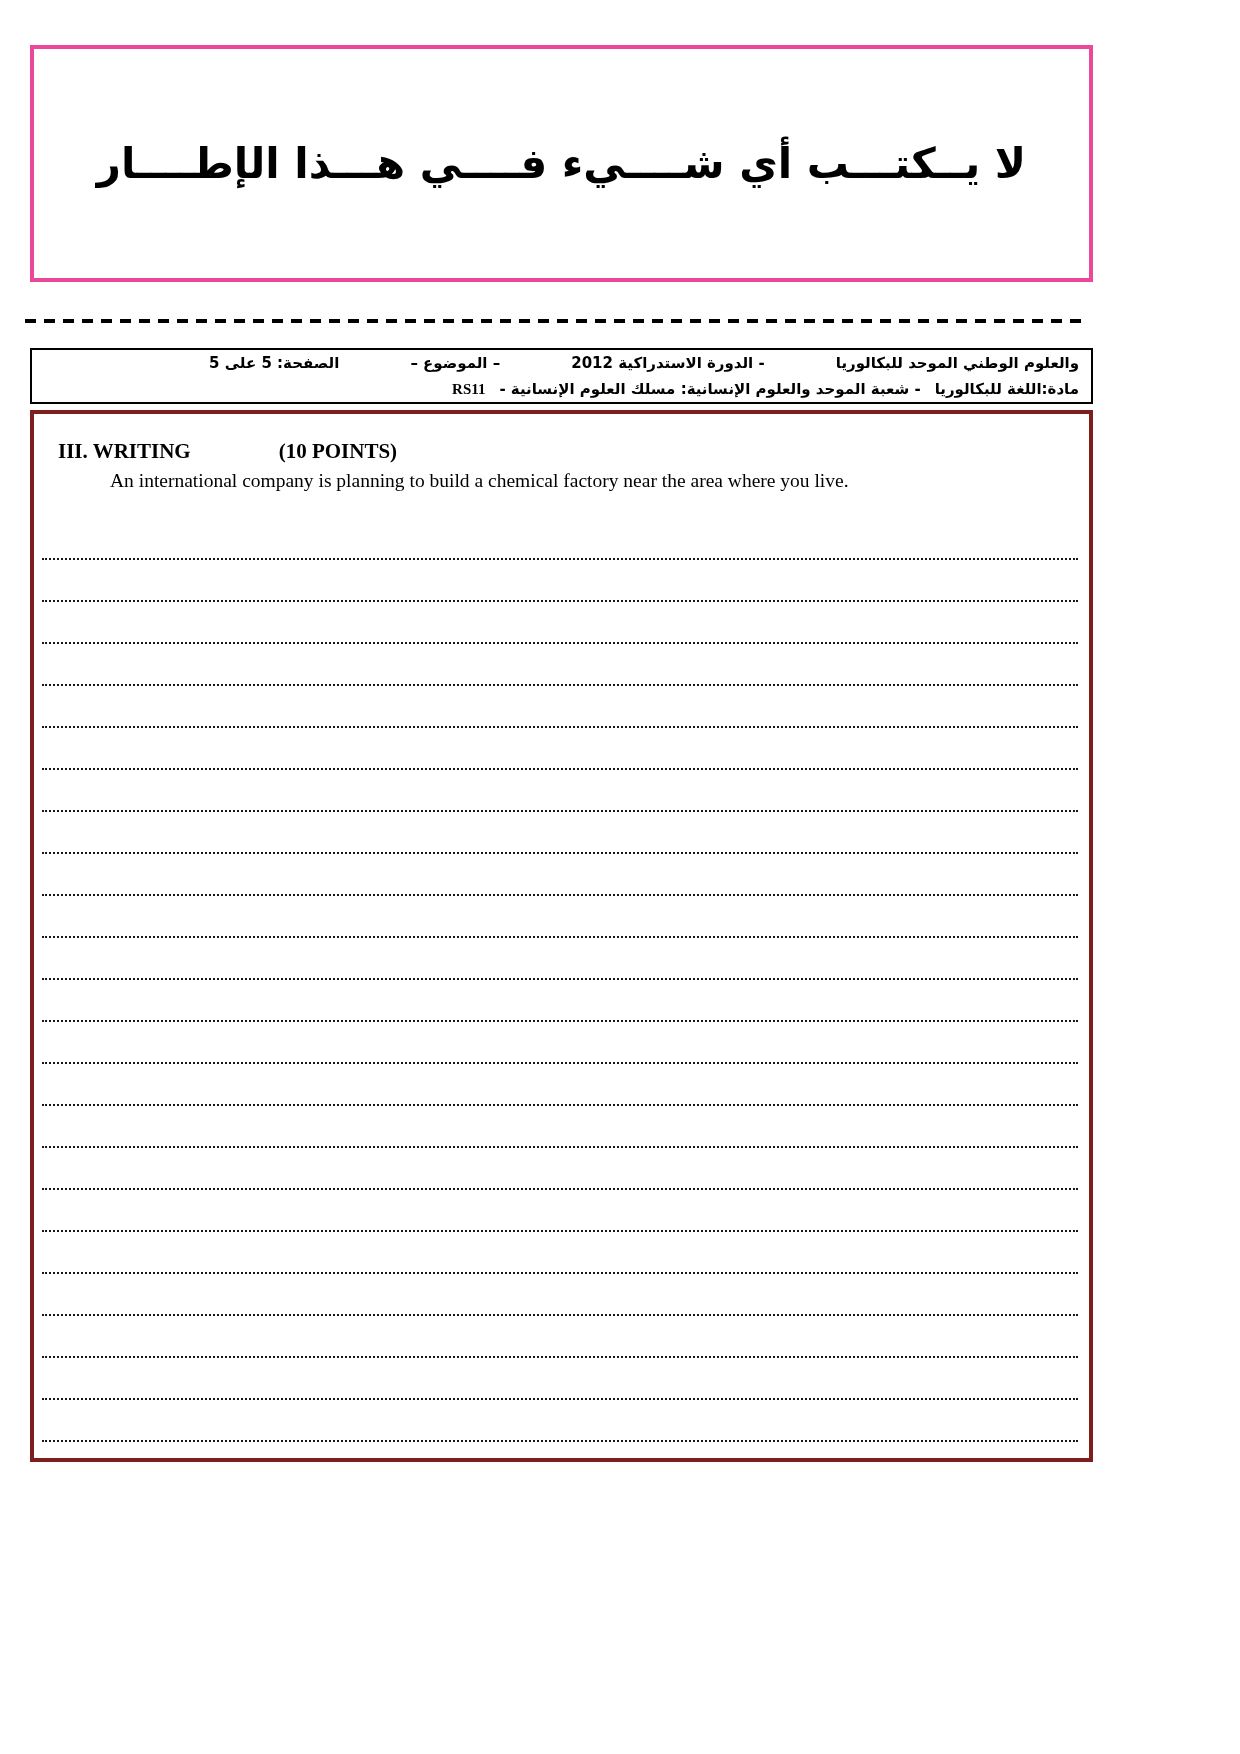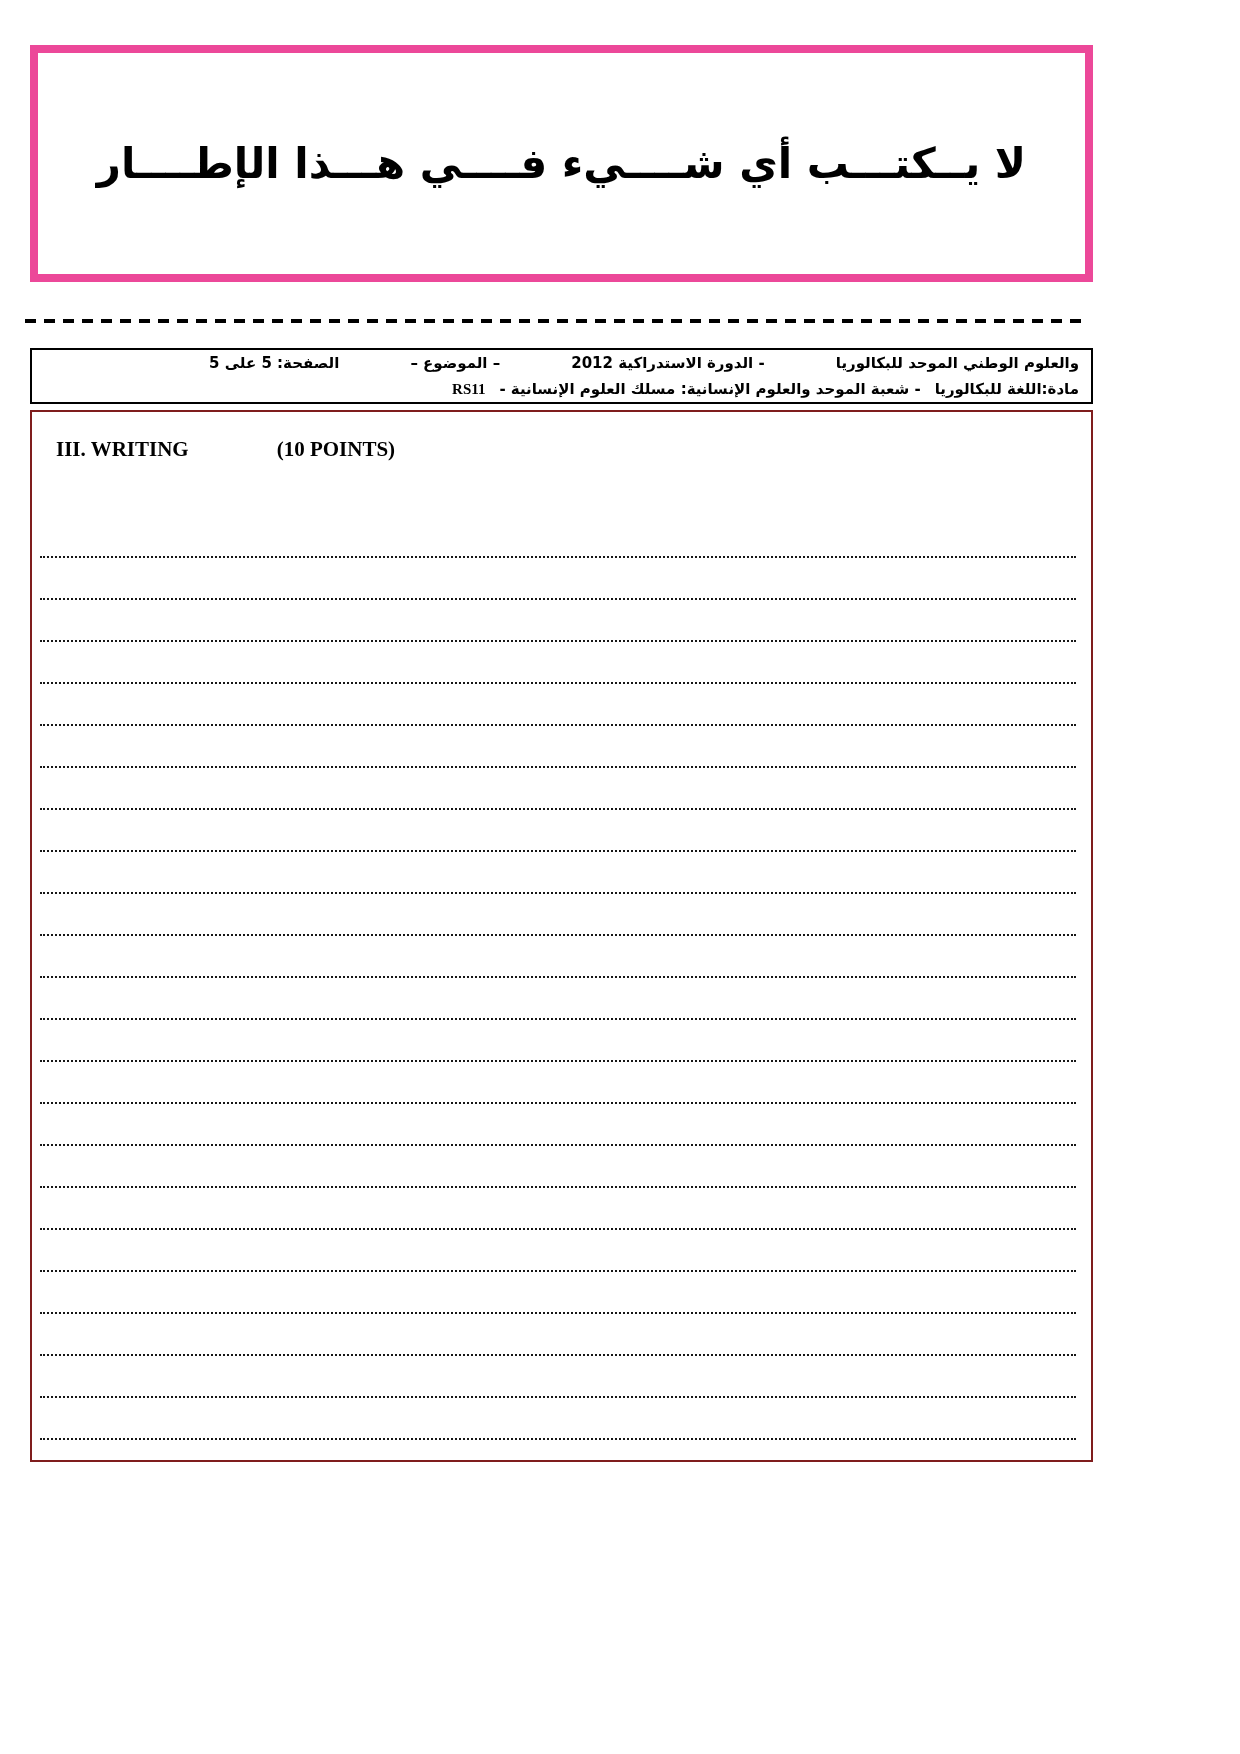--- a/index.html
+++ b/index.html
@@ -8,21 +8,21 @@
     width:1240px; height:1754px;
     position:relative;
     font-family:"Liberation Serif", serif;
     color:#000;
   }
 
   
   .top-frame {
     position:absolute; left:30px; top:45px;
     width:1063px; height:237px;
-    border:8px solid #ec4899;
+    border:4px solid #ec4899;
     display:flex; align-items:center; justify-content:center;
   }
   .top-frame .notice {
     direction:rtl;
     font-family:"DejaVu Sans", sans-serif;
     font-weight:bold;
     font-size:42px;
     letter-spacing:1px;
     white-space:nowrap;
   }
@@ -48,21 +48,21 @@
   }
   .header-row { display:flex; align-items:center; white-space:nowrap; }
   .header-row.r1 { justify-content:space-between; padding-left:165px; }
   .header-row.r2 { justify-content:flex-start; gap:14px; }
   .code-latin { direction:ltr; unicode-bidi:isolate;font-family:Liberation Serif, serif; }
 
   
   .main-box {
     position:absolute; left:30px; top:410px;
     width:1063px; height:1052px;
-    border:2px solid #7f1d1d;
+    border:4px solid #7f1d1d;
   }
   .section-head {
     margin:25px 0 0 24px;
     font-size:21px; font-weight:bold;
     white-space:nowrap;
   }
   .section-head .pts { margin-left:88px; }
   .prompt {
     margin:3px 0 0 24px;
     width:942px;
@@ -100,21 +100,21 @@
     <span>-  شعبة الموحد والعلوم الإنسانية: مسلك  العلوم الإنسانية  -</span>
     <span class="code-latin">RS11</span>
   </div>
 </div>
 
 <div class="main-box">
   <div class="section-head">
     <span>III. WRITING</span><span class="pts">(10 POINTS)</span>
   </div>
   <p class="prompt">
-    <br>
+    <span>An international company is planning to build a chemical factory near the area where you live.</span><br>
   </p>
   <div class="answer-lines">
       <div class="answer-line"></div>
       <div class="answer-line"></div>
       <div class="answer-line"></div>
       <div class="answer-line"></div>
       <div class="answer-line"></div>
       <div class="answer-line"></div>
       <div class="answer-line"></div>
       <div class="answer-line"></div>

